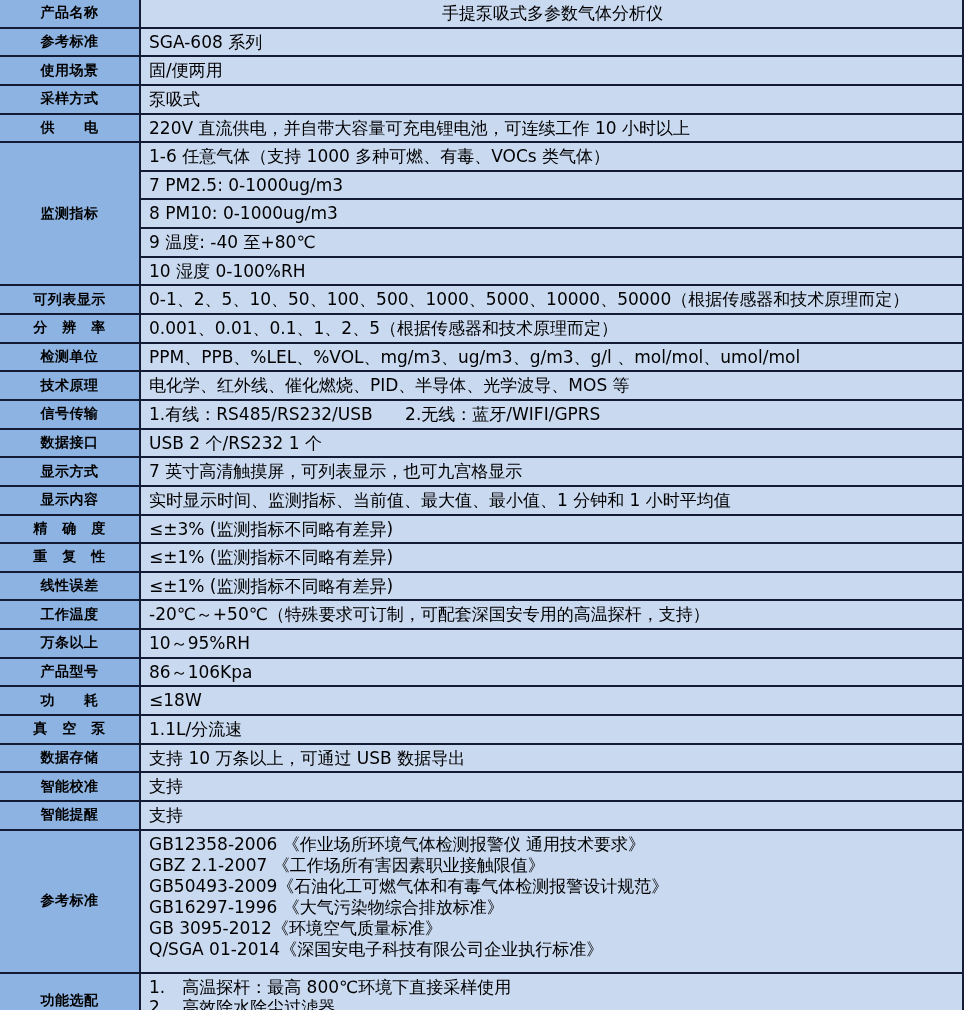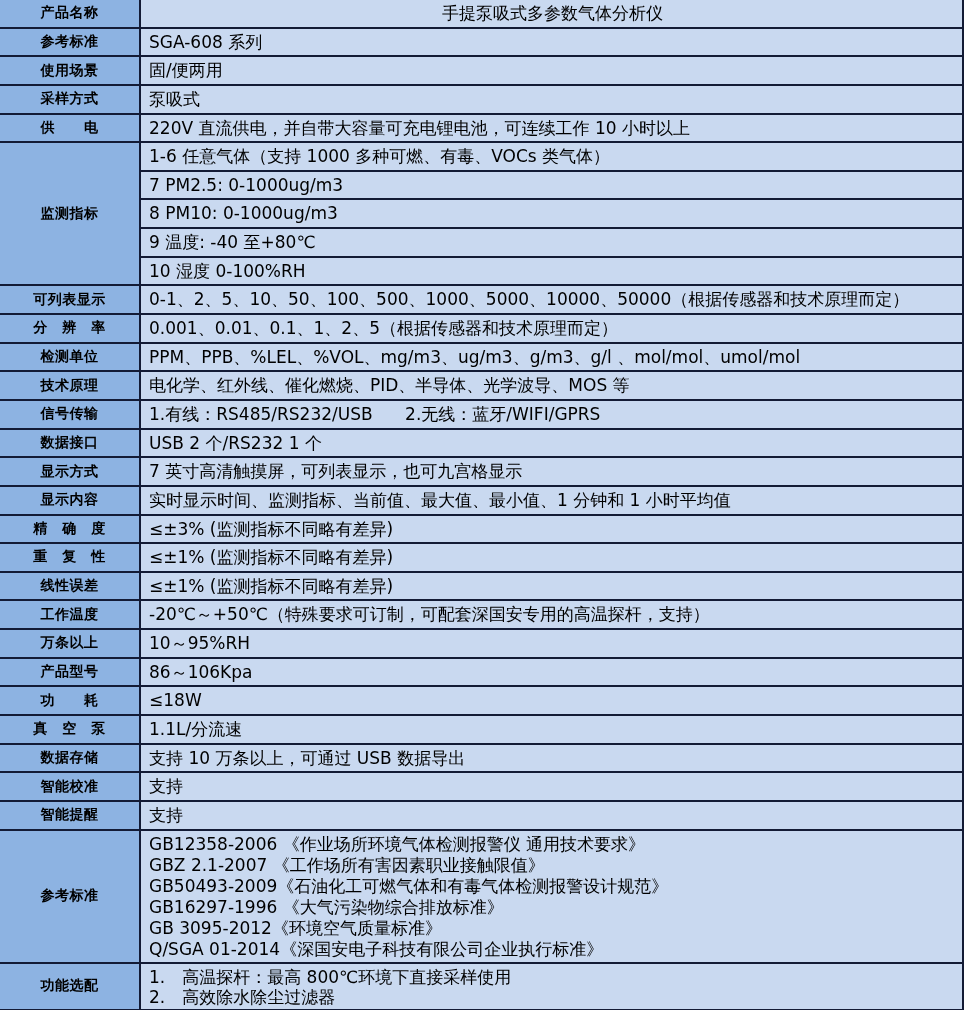--- a/index.html
+++ b/index.html
@@ -43,21 +43,21 @@
   .spec-table tr:first-child td { border-top: none; text-align: center; }
   .spec-table tr:last-child td { border-bottom: none; }
   .spec-table td.value .line {
     line-height: 21px;
   }
   .spec-table td.value.compact-lines .line {
     line-height: 20px;
   }
   .spec-table td.multiline {
     padding-top: 3px;
-    padding-bottom: 2px;
+    padding-bottom: 12px;
   }
 </style>
 </head>
 <body style="background: rgb(255, 255, 255);">
 
 <table class="spec-table">
   <colgroup>
     <col class="c-label">
     <col class="c-value">
   </colgroup>

